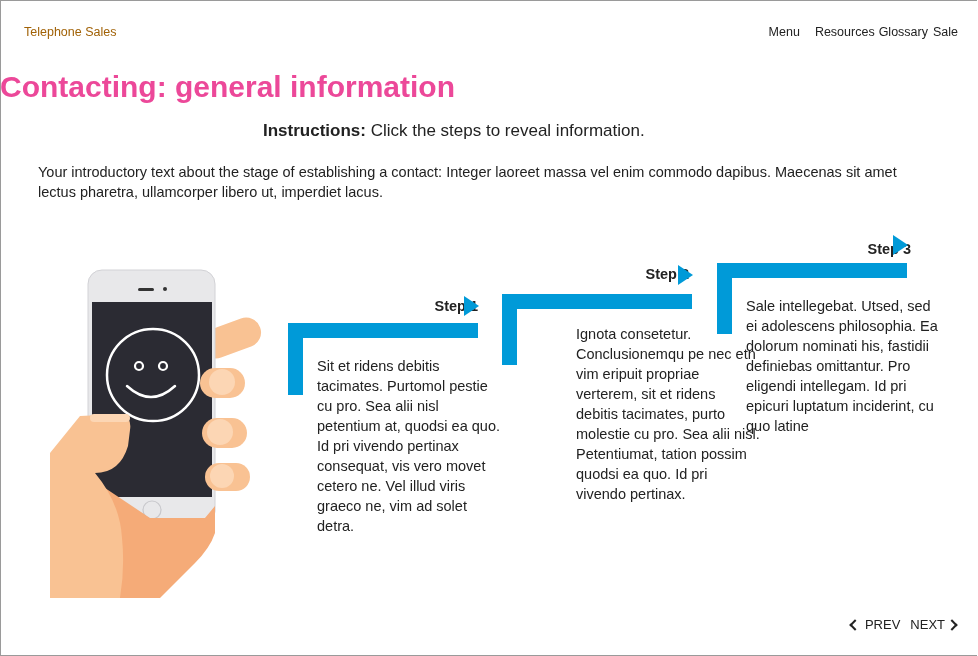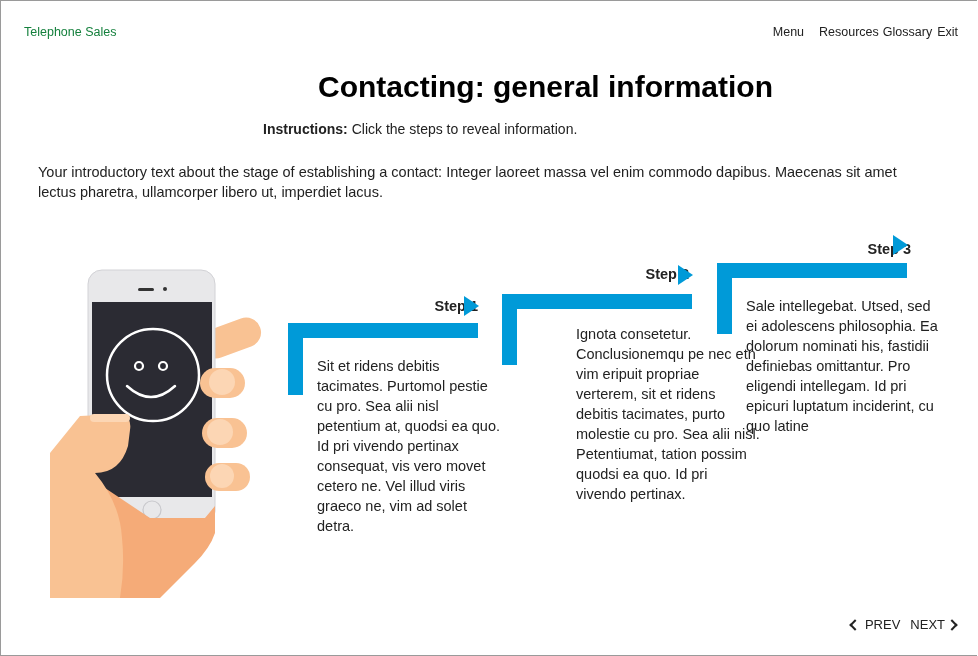--- a/index.html
+++ b/index.html
@@ -4,31 +4,31 @@
 <style>
   html, body { margin: 0; padding: 0; }
   body {
     width: 978px; height: 656px; position: relative; overflow: hidden;
     background: #ffffff; font-family: "Liberation Sans", sans-serif; color: #222;
   }
   .frame {
     position: absolute; left: 0; top: 0; width: 976px; height: 654px;
     border: 1px solid #9a9a9a; border-right: none; box-sizing: content-box;
   }
-  .course-title { position: absolute; left: 24px; top: 25px; font-size: 12.5px; color: #15803d; text-align: center; }
+  .course-title { position: absolute; left: 24px; top: 25px; font-size: 12.5px; color: #a16207; text-align: center; }
   .topnav { position: absolute; top: 25px; right: 20px; font-size: 12.5px; color: #222; display: flex; }
   .topnav span { cursor: pointer; }
   .topnav .menu { margin-right: 15px; }
   .topnav .resources { margin-right: 4px; }
   .topnav .glossary { margin-right: 5px; }
   .page-title {
-    position: absolute; left: 0; width: 773px; top: 70px; text-align: right;
-    font-size: 30px; font-weight: bold; color: #000000;
+    position: absolute; left: 0; width: 773px; top: 70px; text-align: left;
+    font-size: 30px; font-weight: bold; color: #ec4899;
   }
-  .instructions { position: absolute; left: 263px; top: 121px; font-size: 14px; color: #222; }
+  .instructions { position: absolute; left: 263px; top: 121px; font-size: 17px; color: #222; }
   .instructions b { font-weight: bold; }
   .intro { position: absolute; left: 38px; top: 162px; width: 880px; font-size: 14.5px; line-height: 20px; color: #222; }
 
   .step { position: absolute; cursor: pointer; }
   .step .label { position: absolute; font-size: 14.5px; font-weight: bold; color: #222; width: 190px; text-align: right; }
   .step .hbar { position: absolute; background: #009ad8; height: 15px; width: 190px; }
   .step .vbar { position: absolute; background: #009ad8; width: 15px; }
   .step .arrow { position: absolute; width: 0; height: 0; border-top: 10px solid transparent; border-bottom: 10px solid transparent; border-left: 15px solid #009ad8; }
   .step .body { position: absolute; font-size: 14.5px; line-height: 20px; color: #222; width: 185px; }
 
@@ -45,21 +45,21 @@
 <body>
 
 <div class="frame"></div>
 
 <div class="course-title">Telephone Sales</div>
 
 <div class="topnav">
   <span class="menu">Menu</span>
   <span class="resources">Resources</span>
   <span class="glossary">Glossary</span>
-  <span class="exit">Exit</span>
+  <span class="exit">Sale</span>
 </div>
 
 <div class="page-title">Contacting: general information</div>
 
 <div class="instructions"><b>Instructions:</b><span> Click the steps to reveal information.</span></div>
 
 <div class="intro">Your introductory text about the stage of establishing a contact: Integer laoreet massa vel enim commodo dapibus. Maecenas sit amet lectus pharetra, ullamcorper libero ut, imperdiet lacus.</div>
 
 <svg class="phone-illustration" viewBox="0 0 215 330" xmlns="http://www.w3.org/2000/svg">
 

